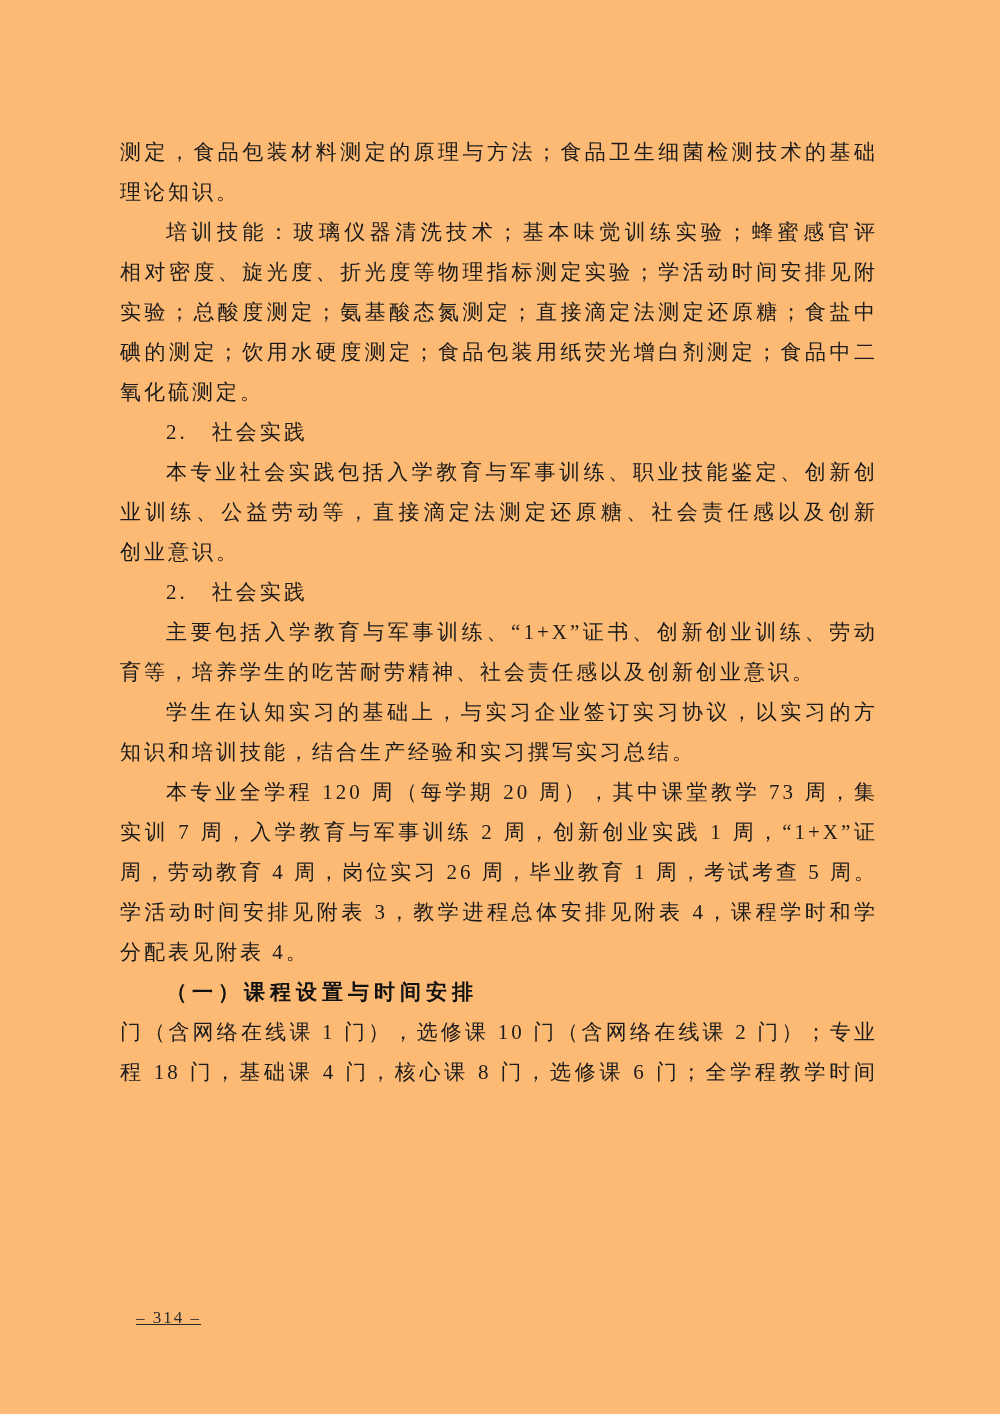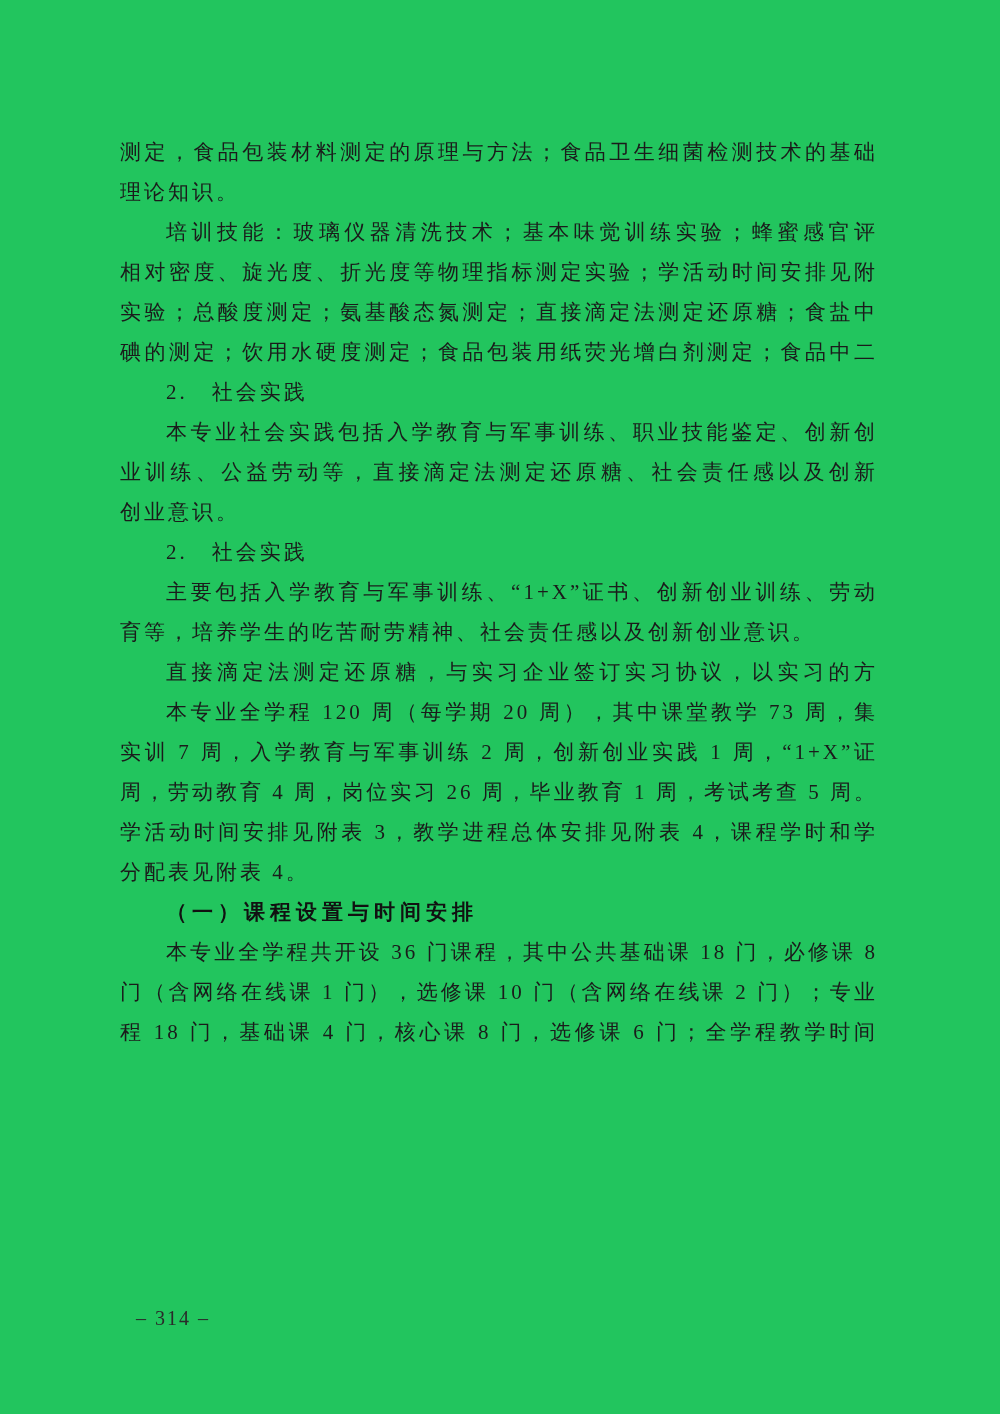--- a/index.html
+++ b/index.html
@@ -44,49 +44,51 @@
     font-weight: bold;
     letter-spacing: 5px;
     color: #111111;
   }
   .footer {
     position: absolute;
     left: 136px;
     top: 1300px;
     height: 36px;
     line-height: 36px;
-    font-size: 20px;
+    font-size: 17px;
     letter-spacing: 2px;
     color: #2a2a2a;
     font-family: "Liberation Serif", "DejaVu Serif", serif;
+    text-decoration: underline;
   }
 </style>
 </head>
 <body>
 
-<div class="page" style="background: #22c55e;">
+<div class="page" style="background: #fdba74;">
   <div class="content" style="color: rgb(27, 27, 27);">
       <div class="line justify">测定，食品包装材料测定的原理与方法；食品卫生细菌检测技术的基础</div>
       <div class="line ">理论知识。</div>
       <div class="line justify indent">培训技能：玻璃仪器清洗技术；基本味觉训练实验；蜂蜜感官评价；</div>
       <div class="line justify">相对密度、旋光度、折光度等物理指标测定实验；学活动时间安排见附表</div>
       <div class="line justify">实验；总酸度测定；氨基酸态氮测定；直接滴定法测定还原糖；食盐中</div>
       <div class="line justify">碘的测定；饮用水硬度测定；食品包装用纸荧光增白剂测定；食品中二</div>
+      <div class="line ">氧化硫测定。</div>
       <div class="line indent list">2.　社会实践</div>
       <div class="line justify indent">本专业社会实践包括入学教育与军事训练、职业技能鉴定、创新创</div>
       <div class="line justify">业训练、公益劳动等，直接滴定法测定还原糖、社会责任感以及创新</div>
       <div class="line ">创业意识。</div>
       <div class="line indent list">2.　社会实践</div>
       <div class="line justify indent">主要包括入学教育与军事训练、“1+X”证书、创新创业训练、劳动教</div>
       <div class="line ">育等，培养学生的吃苦耐劳精神、社会责任感以及创新创业意识。</div>
-      <div class="line justify indent">直接滴定法测定还原糖，与实习企业签订实习协议，以实习的方</div>
+      <div class="line justify indent">学生在认知实习的基础上，与实习企业签订实习协议，以实习的方</div>
+      <div class="line ">知识和培训技能，结合生产经验和实习撰写实习总结。</div>
       <div class="line justify indent">本专业全学程 120 周（每学期 20 周），其中课堂教学 73 周，集中</div>
       <div class="line justify">实训 7 周，入学教育与军事训练 2 周，创新创业实践 1 周，“1+X”证书 1</div>
       <div class="line justify">周，劳动教育 4 周，岗位实习 26 周，毕业教育 1 周，考试考查 5 周。教</div>
       <div class="line justify">学活动时间安排见附表 3，教学进程总体安排见附表 4，课程学时和学分</div>
       <div class="line ">分配表见附表 4。</div>
       <div class="line indent heading">（一）课程设置与时间安排</div>
-      <div class="line justify indent">本专业全学程共开设 36 门课程，其中公共基础课 18 门，必修课 8</div>
       <div class="line justify">门（含网络在线课 1 门），选修课 10 门（含网络在线课 2 门）；专业课</div>
       <div class="line justify">程 18 门，基础课 4 门，核心课 8 门，选修课 6 门；全学程教学时间 120</div>
     </div>
   <div class="footer">– 314 –</div>
 </div>
 
 </body></html>

